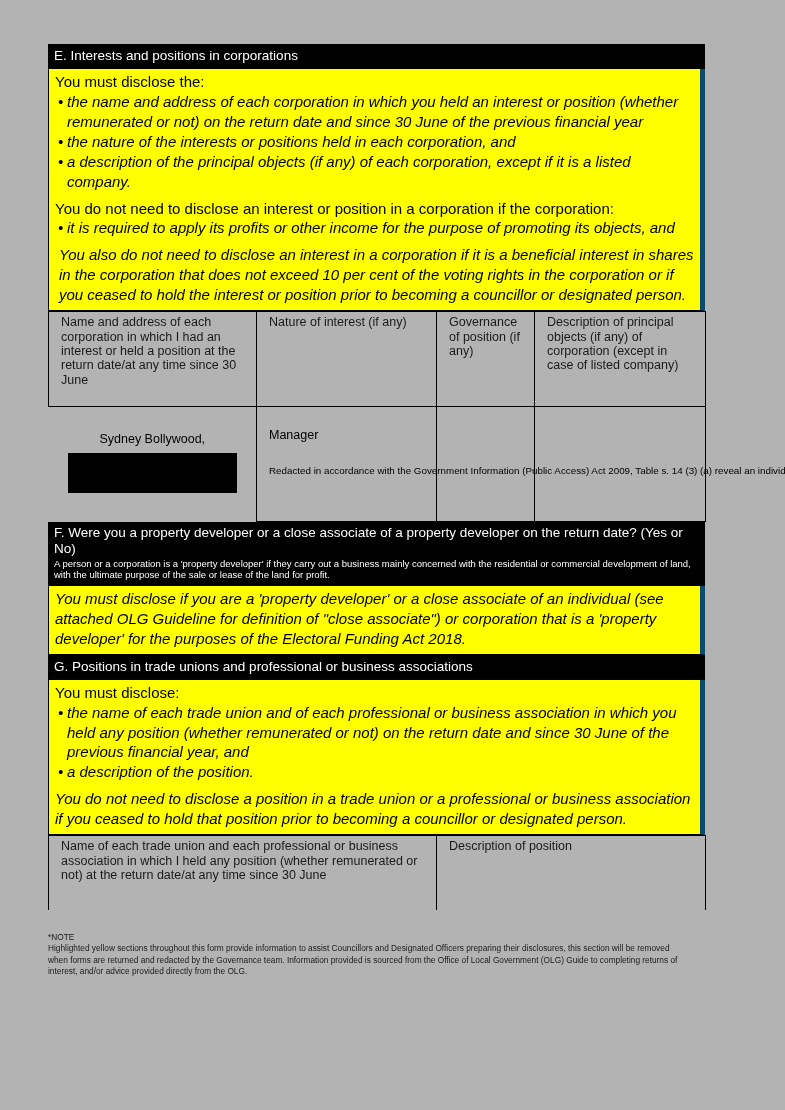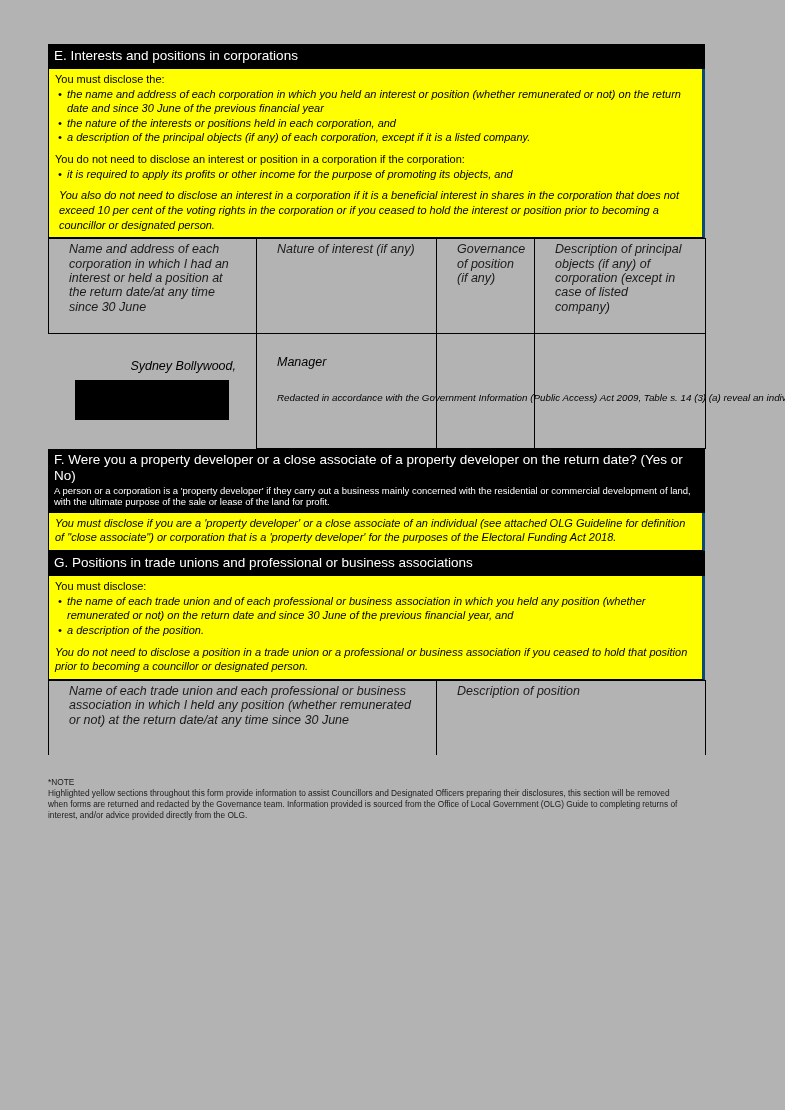--- a/index.html
+++ b/index.html
@@ -30,25 +30,25 @@
   }
   .black-bar .sub {
     font-size: 9.5px;
     display: block;
     margin-top: 2px;
     line-height: 1.15;
   }
   .yellow {
     background: #ffff00;
     color: #000;
-    font-size: 11px;
+    font-size: 15px;
     line-height: 1.33;
     padding: 3px 6px 5px 6px;
     border-left: 1px solid #000;
-    border-right: 3px solid #0c4a6e;
+    border-right: 5px solid #0c4a6e;
     border-bottom: 1px solid #000;
   }
   .yellow p {
     margin: 0 0 0 0;
   }
   .yellow ul {
     margin: 0;
     padding-left: 12px;
     list-style: none;
     font-style: italic;
@@ -68,38 +68,37 @@
   .tbl {
     width: 100%;
     border-collapse: collapse;
     table-layout: fixed;
   }
   .tbl td {
     border: 1px solid #000;
     vertical-align: top;
     font-size: 12.5px;
     line-height: 1.15;
-    padding: 3px 20px;
-    font-style: italic;
+    padding: 3px 12px;
   }
   .hdr-cell {
     color: #1a1a1a;
     font-size: 12.6px;
   }
   .row-cell {
     height: 108px;
   }
   .redact {
     display: block;
     background: #000;
     height: 40px;
     width: 92%;
     margin: 6px auto 0 auto;
   }
-  .center-txt { text-align: right; }
+  .center-txt { text-align: center; }
   .small-body {
     font-size: 9.8px;
     line-height: 1.3;
   }
   .big-box {
     border: 1px solid #000;
     height: 190px;
     font-size: 10px;
     padding: 26px 0 0 52px;
     background: transparent;

